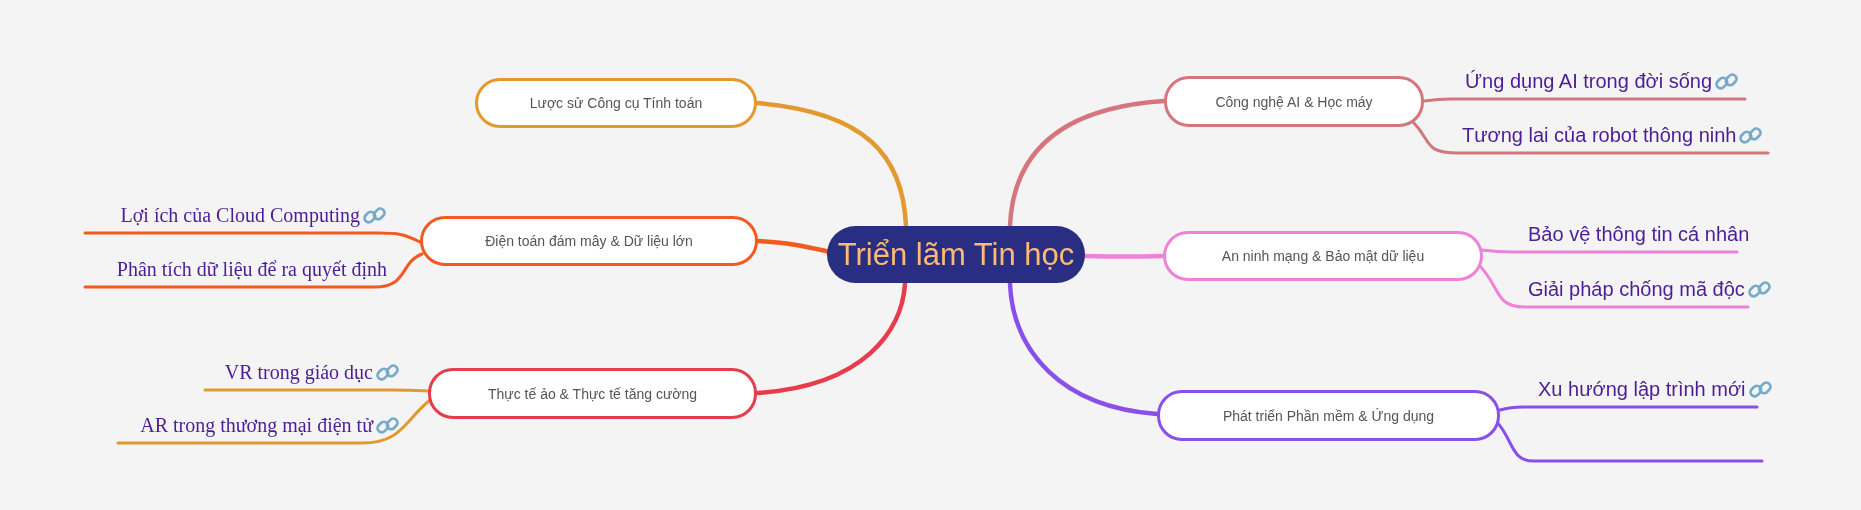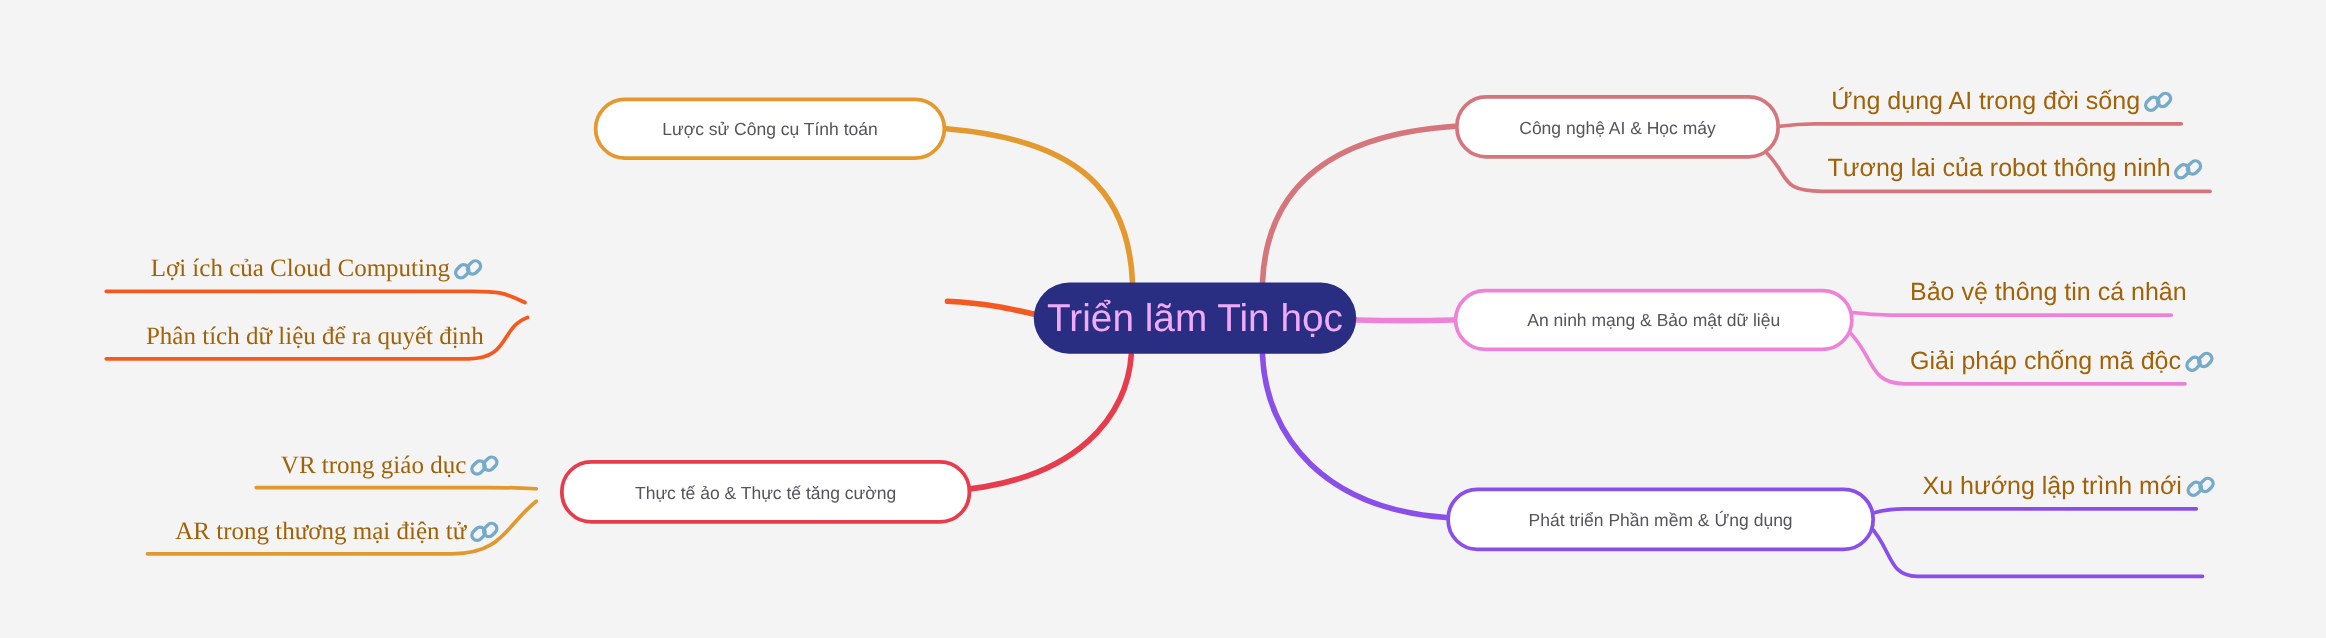--- a/index.html
+++ b/index.html
@@ -9,32 +9,32 @@
     width:1861px;height:510px;overflow:hidden;
   }
   .canvas{position:relative;width:1861px;height:510px;background:#f4f4f5;}
   svg.edges{position:absolute;left:0;top:0;width:1861px;height:510px;pointer-events:none;}
   path.edge{fill:none;stroke:var(--c);stroke-width:4.5;stroke-linecap:round;}
   path.child-edge{fill:none;stroke:var(--c);stroke-width:3;stroke-linecap:round;}
   .root-node{
     position:absolute;left:827px;top:226px;width:258px;height:57px;
     background:var(--bg);border-radius:29px;
     display:flex;align-items:center;justify-content:center;
-    color:#f0abfc;font-size:31px;font-weight:400;cursor:pointer;
+    color:#fdba74;font-size:31px;font-weight:400;cursor:pointer;
     box-sizing:border-box;white-space:nowrap;
   }
   .topic{
     position:absolute;background:#ffffff;border:3px solid var(--c);
     border-radius:25px;display:flex;align-items:center;justify-content:center;
     color:#54545c;font-size:14px;cursor:pointer;
     box-sizing:border-box;white-space:nowrap;
   }
   .child{
     position:absolute;height:30px;line-height:30px;
-    color:#a16207;font-size:20px;cursor:pointer;white-space:nowrap;
+    color:#4c1d95;font-size:20px;cursor:pointer;white-space:nowrap;
     display:flex;align-items:center;
   }
   .child.left{justify-content:flex-end;font-family:Liberation Serif, serif;}
   .child.right{justify-content:flex-start;}
   .link-icon{
     display:inline-flex;align-items:center;margin-left:2px;
     color:var(--link);cursor:pointer;
   }
   .link-icon svg{display:block;}
 </style>
@@ -66,22 +66,25 @@
   </svg>
 
   <div class="root-node" style="--bg: #292e82;">
     <span>Triển lãm Tin học</span>
   </div>
 
   <div class="topic" style="left: 475px; top: 78px; width: 282px; height: 50px; --c: #e3992e;">
     <span>Lược sử Công cụ Tính toán</span>
   </div>
 
+  <div class="topic" style="left: 420px; top: 216px; width: 338px; height: 50px; --c: #f4591f;">
+    <span>Điện toán đám mây &amp; Dữ liệu lớn</span>
+  </div>
 
-  <div class="topic" style="left: 448px; top: 368px; width: 329px; height: 51px; --c: #e63c4c;">
+  <div class="topic" style="left: 428px; top: 368px; width: 329px; height: 51px; --c: #e63c4c;">
     <span>Thực tế ảo &amp; Thực tế tăng cường</span>
   </div>
 
   <div class="topic" style="left: 1163px; top: 231px; width: 320px; height: 50px; --c: #ee82d9;">
     <span>An ninh mạng &amp; Bảo mật dữ liệu</span>
   </div>
 
   <div class="topic" style="left: 1164px; top: 76px; width: 260px; height: 51px; --c: #d4767c;">
     <span>Công nghệ AI &amp; Học máy</span>
   </div>

